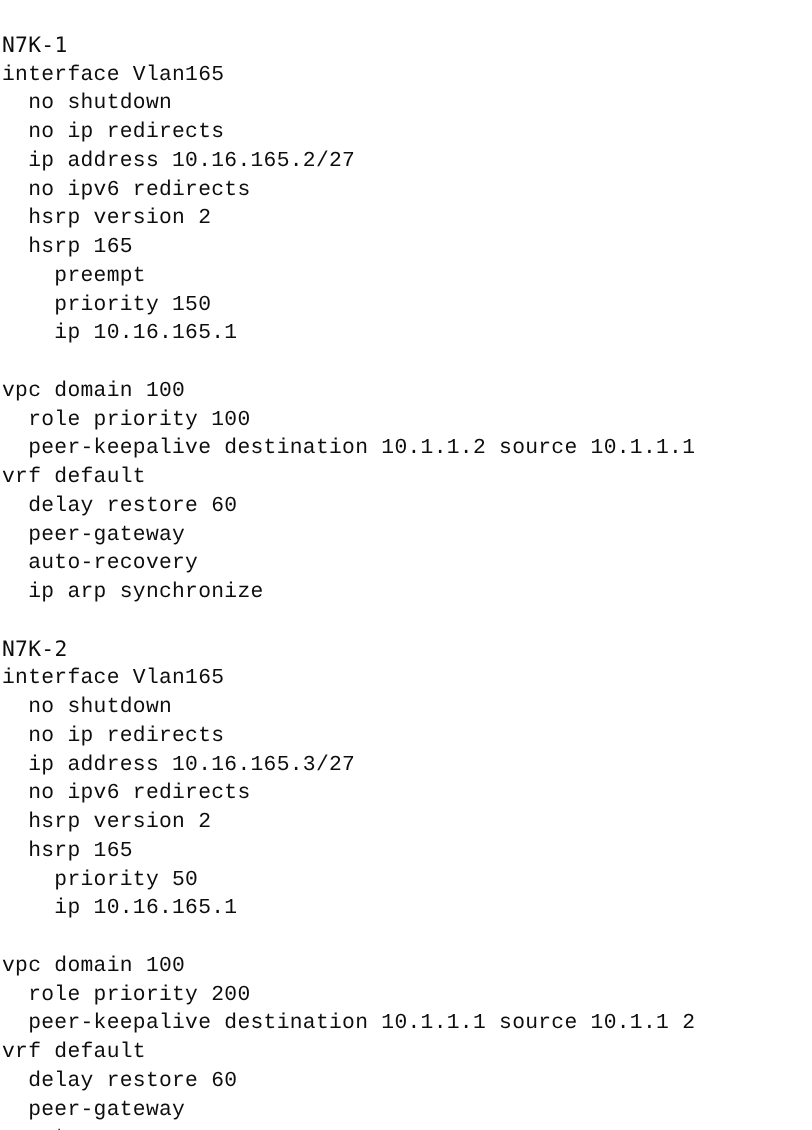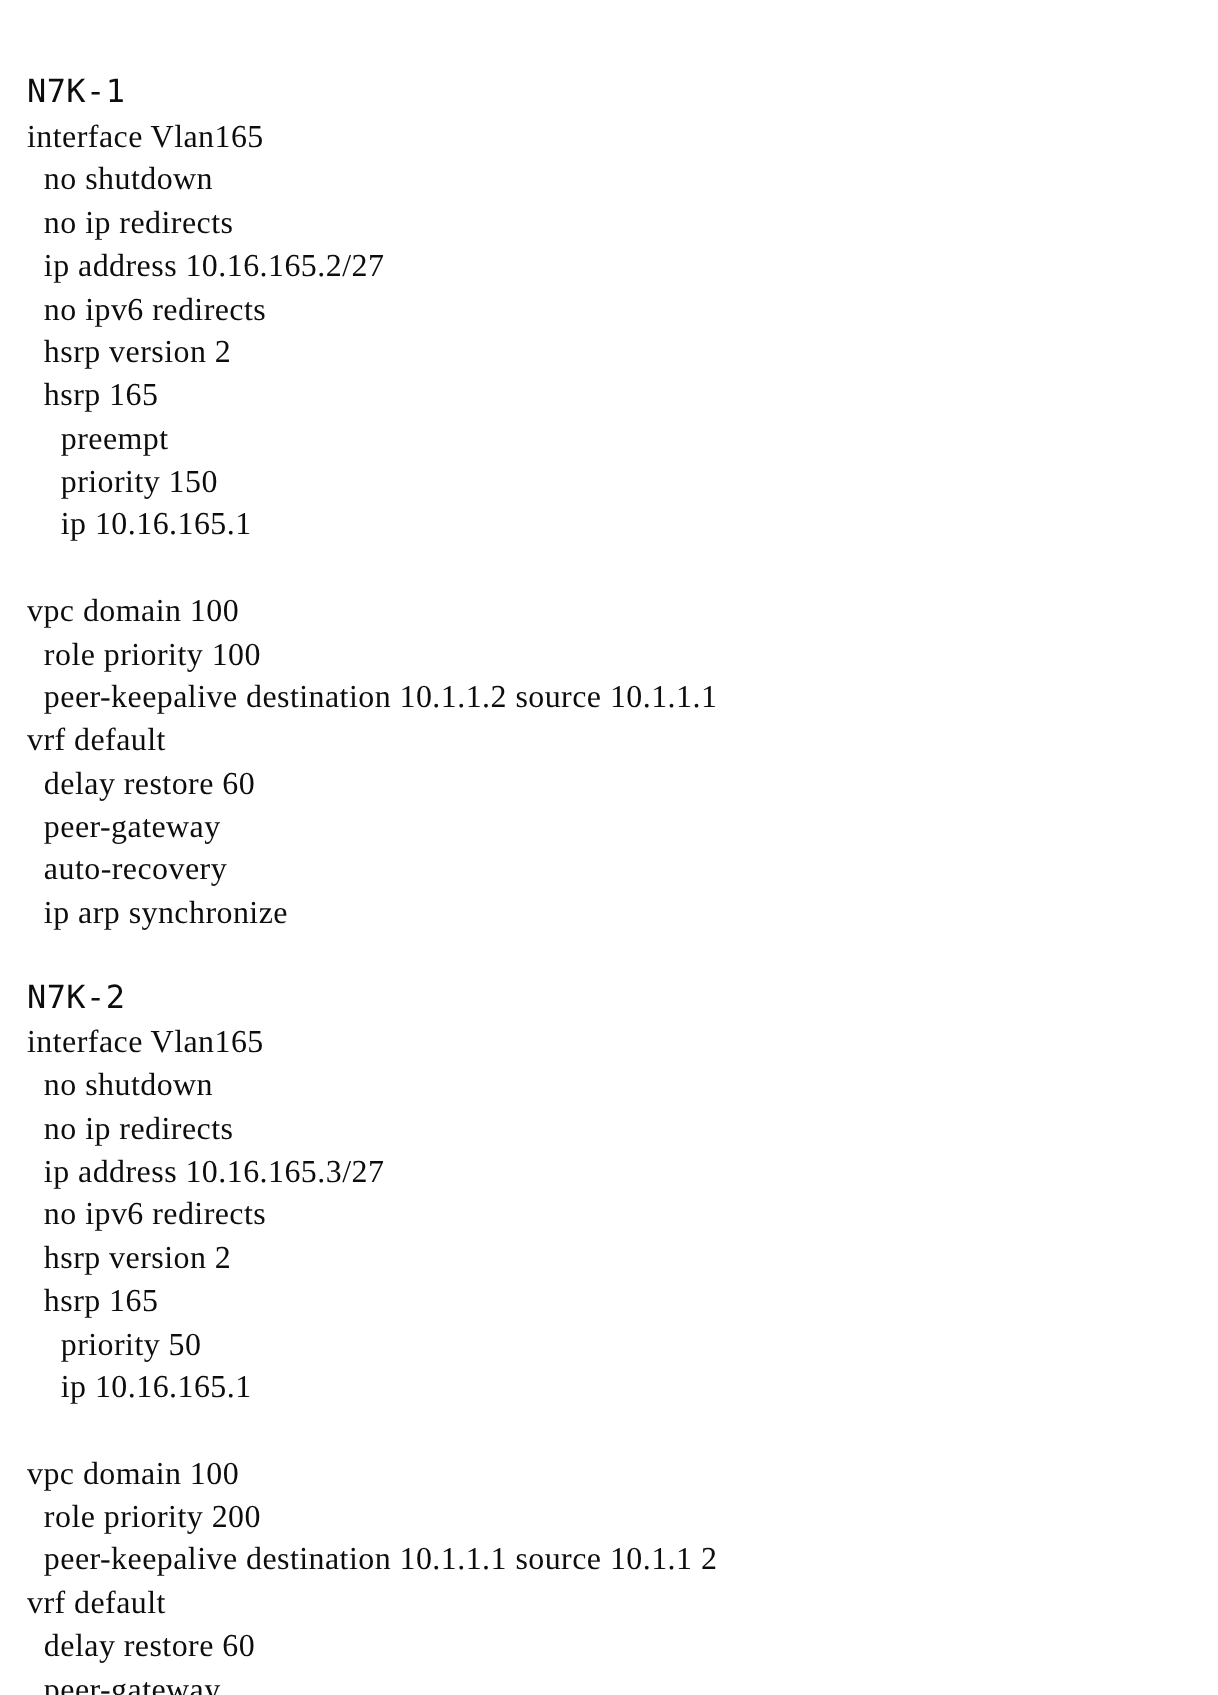--- a/index.html
+++ b/index.html
@@ -17,21 +17,21 @@
   }
 
   
   #config-listing {
     position: absolute;
     left: 0;
     top: 0;
     width: 812px;
     height: 1130px;
     background: #ffffff;
-    padding: 16px;
+    padding: 0;
     box-sizing: border-box;
   }
 
   .code-block {
     margin: 0;
     padding: 3px 0 0 2px;
     font-family: "DejaVu Sans Mono", "Liberation Mono", monospace;
     font-size: 21.3px;
     line-height: 28.75px;
     letter-spacing: 0.30px;
@@ -39,21 +39,21 @@
     white-space: pre;
     font-weight: 400;
     -webkit-font-smoothing: antialiased;
     text-rendering: geometricPrecision;
   }
 
   .code-line {
     display: block;
     white-space: pre;
     min-height: 28.75px;
-    font-family: Liberation Serif, serif;
+    font-family: Liberation Mono, monospace;
   }
 
   .code-line.blank {
     
   }
 
   .device-label {
     display: block;
     white-space: pre;
     min-height: 28.75px;

